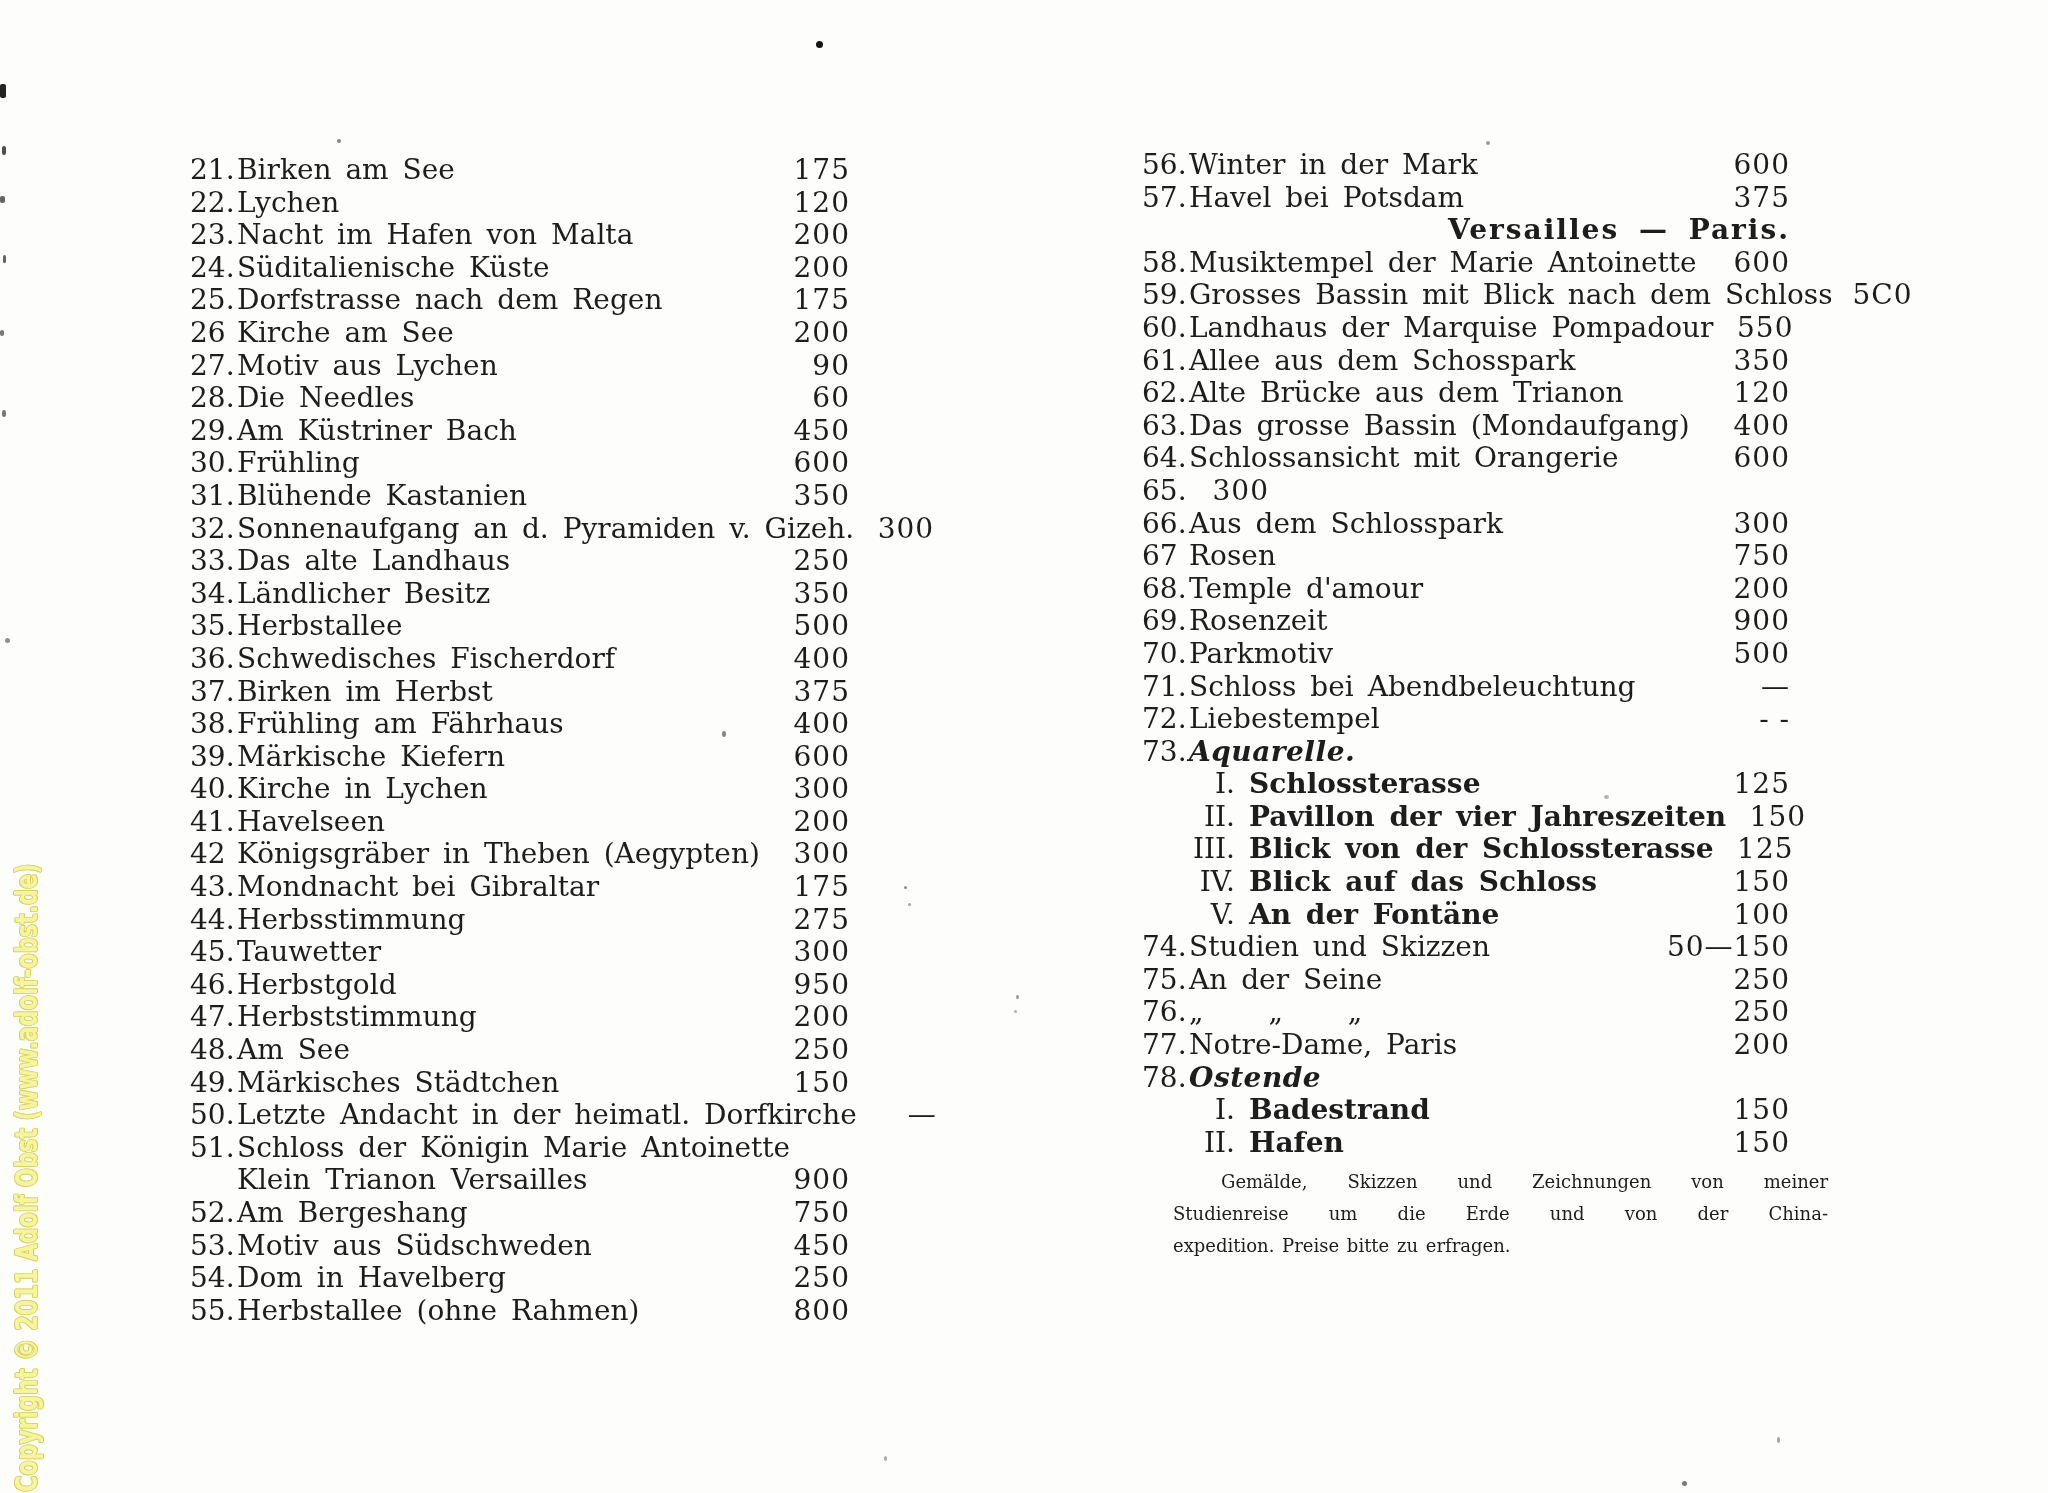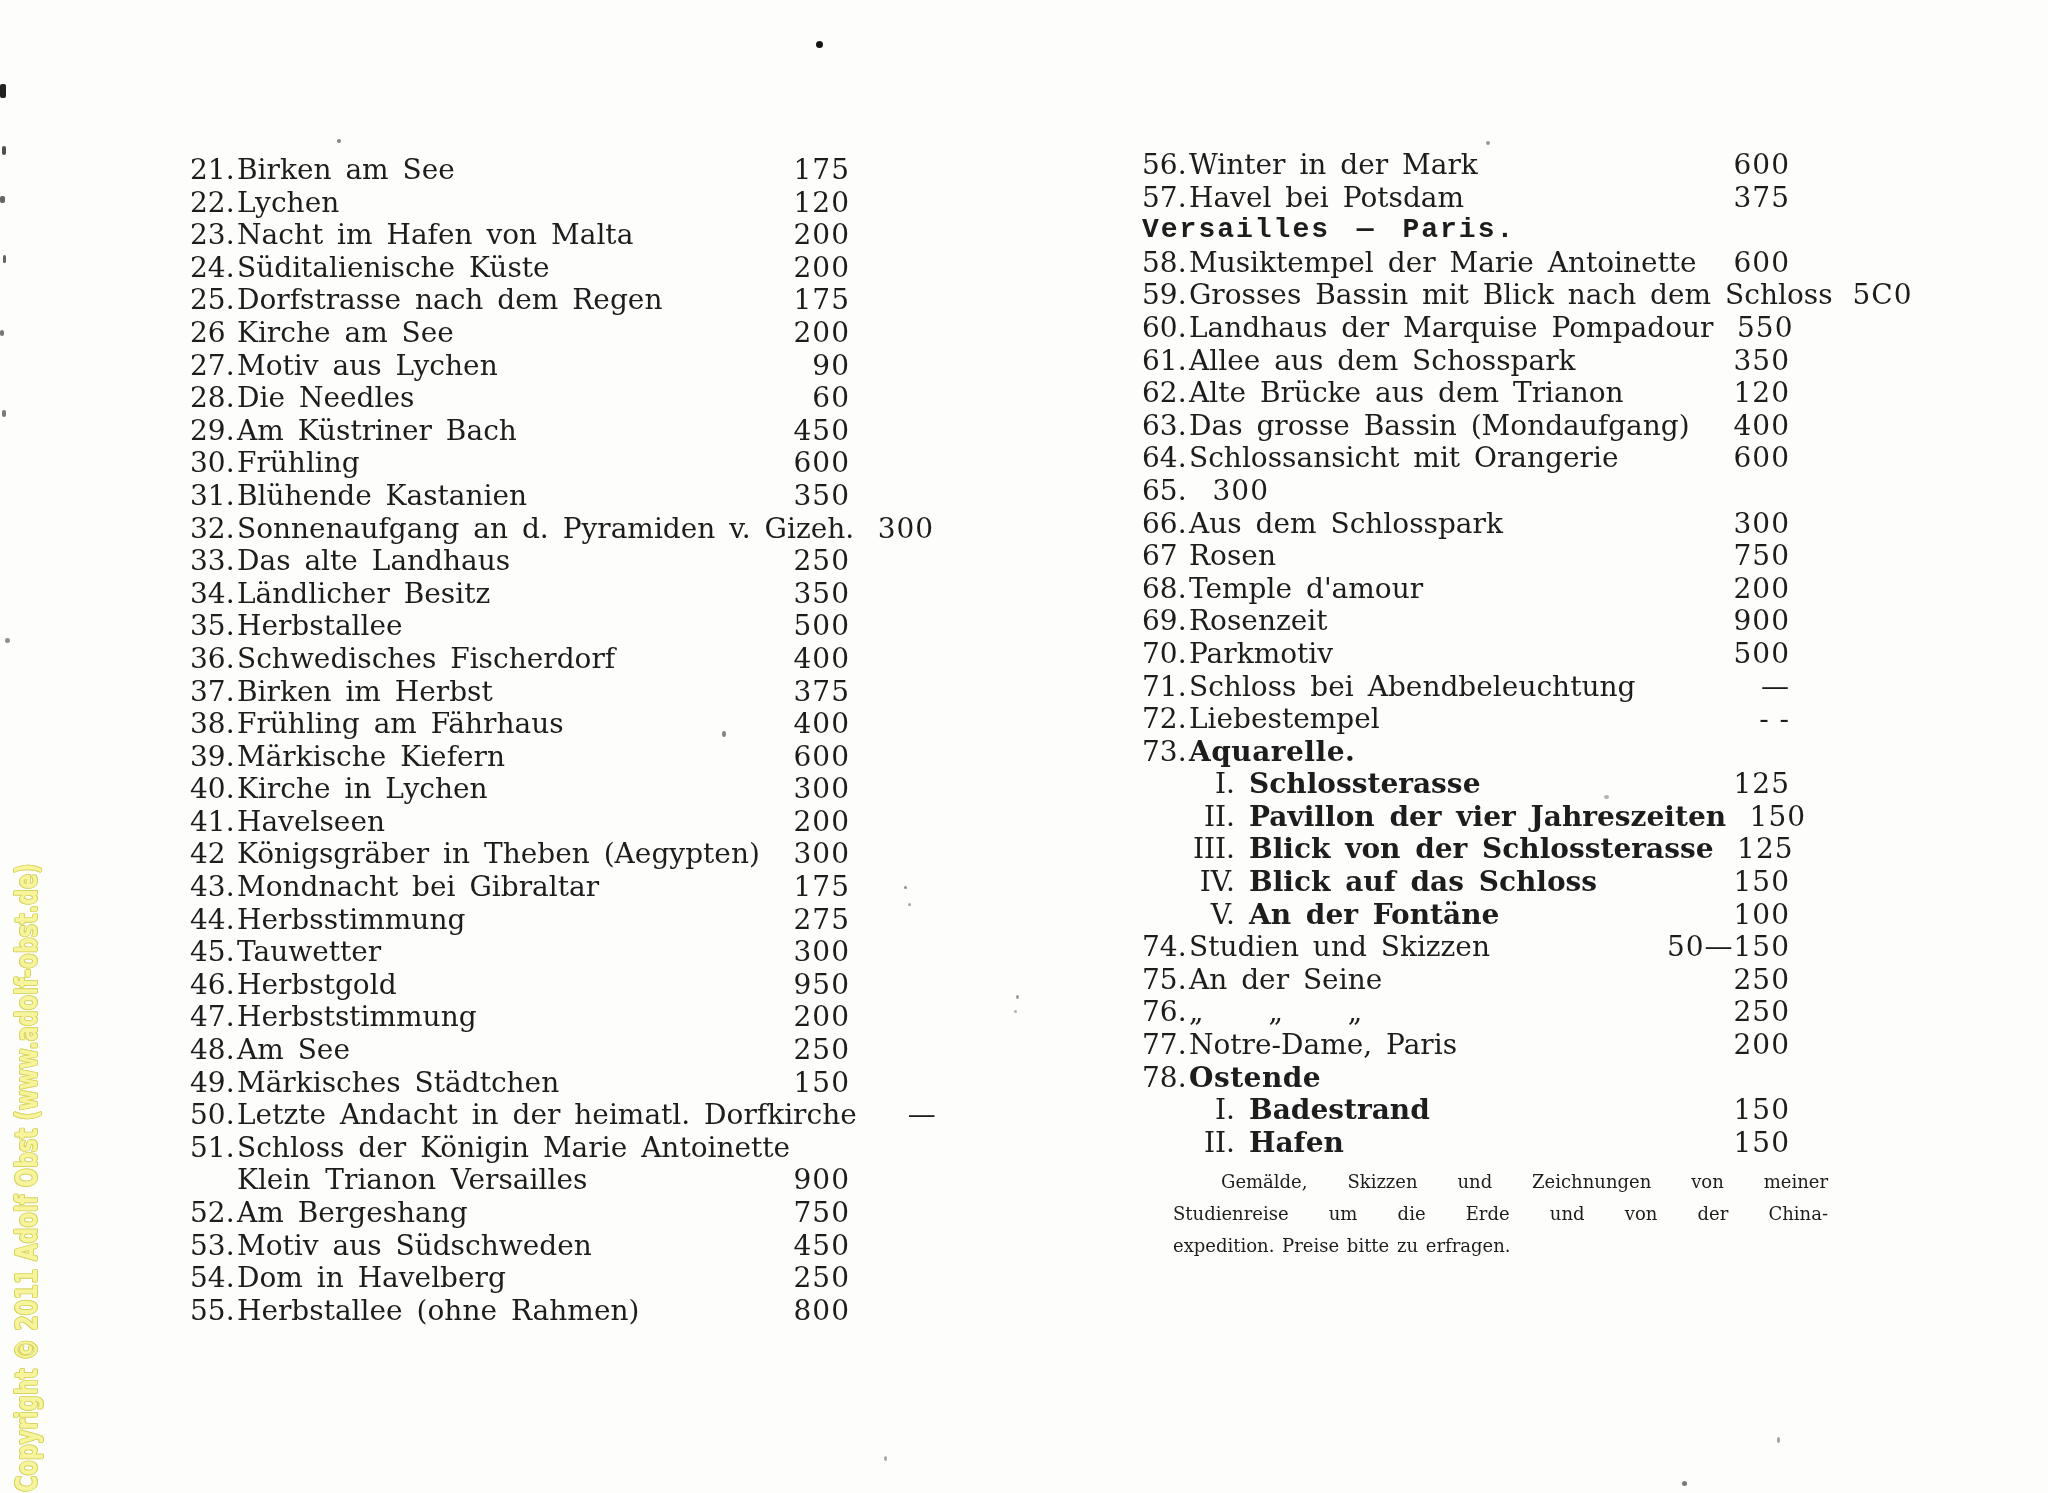--- a/index.html
+++ b/index.html
@@ -18,23 +18,23 @@
     font-size:28px;white-space:nowrap;
   }
   .row .num{flex:0 0 47px;}
   .row .title{flex:1 1 auto;word-spacing:5px;}
   .row .price{flex:0 0 auto;min-width:70px;margin-left:10px;text-align:right;letter-spacing:1px;}
   .row .price.wide{margin-right:-95px;}
   .row.sub .num{flex:0 0 93px;text-align:right;}
   .row.sub .title{margin-left:14px;font-weight:bold;}
   .row.cont .title{word-spacing:6px;}
   .row.heading{
-    display:block;text-align:left;font-weight:bold;letter-spacing:2px;word-spacing:8px;font-family:Liberation Mono, monospace;
+    display:block;text-align:right;font-weight:bold;letter-spacing:2px;word-spacing:8px;
   }
-  .bold{font-weight:bold;letter-spacing:0.5px;}
+  .bold{font-weight:bold;letter-spacing:0.5px;font-style:italic;}
   .spread{word-spacing:56px !important;}
   #footer-note{
     position:absolute;left:1173px;top:1166px;width:655px;
     font-size:18px;line-height:32px;word-spacing:2px;
   }
   #footer-note .jline{text-align:justify;text-align-last:justify;}
   #footer-note .indent{text-indent:48px;}
   #watermark{
     position:absolute;left:8px;top:1492px;width:660px;height:38px;
     transform:rotate(-90deg) scaleX(0.72);transform-origin:0 0;

